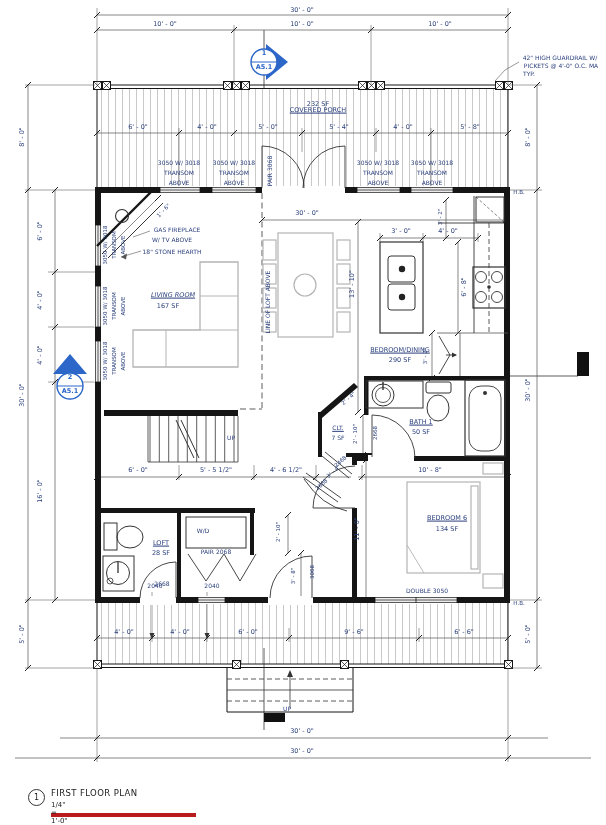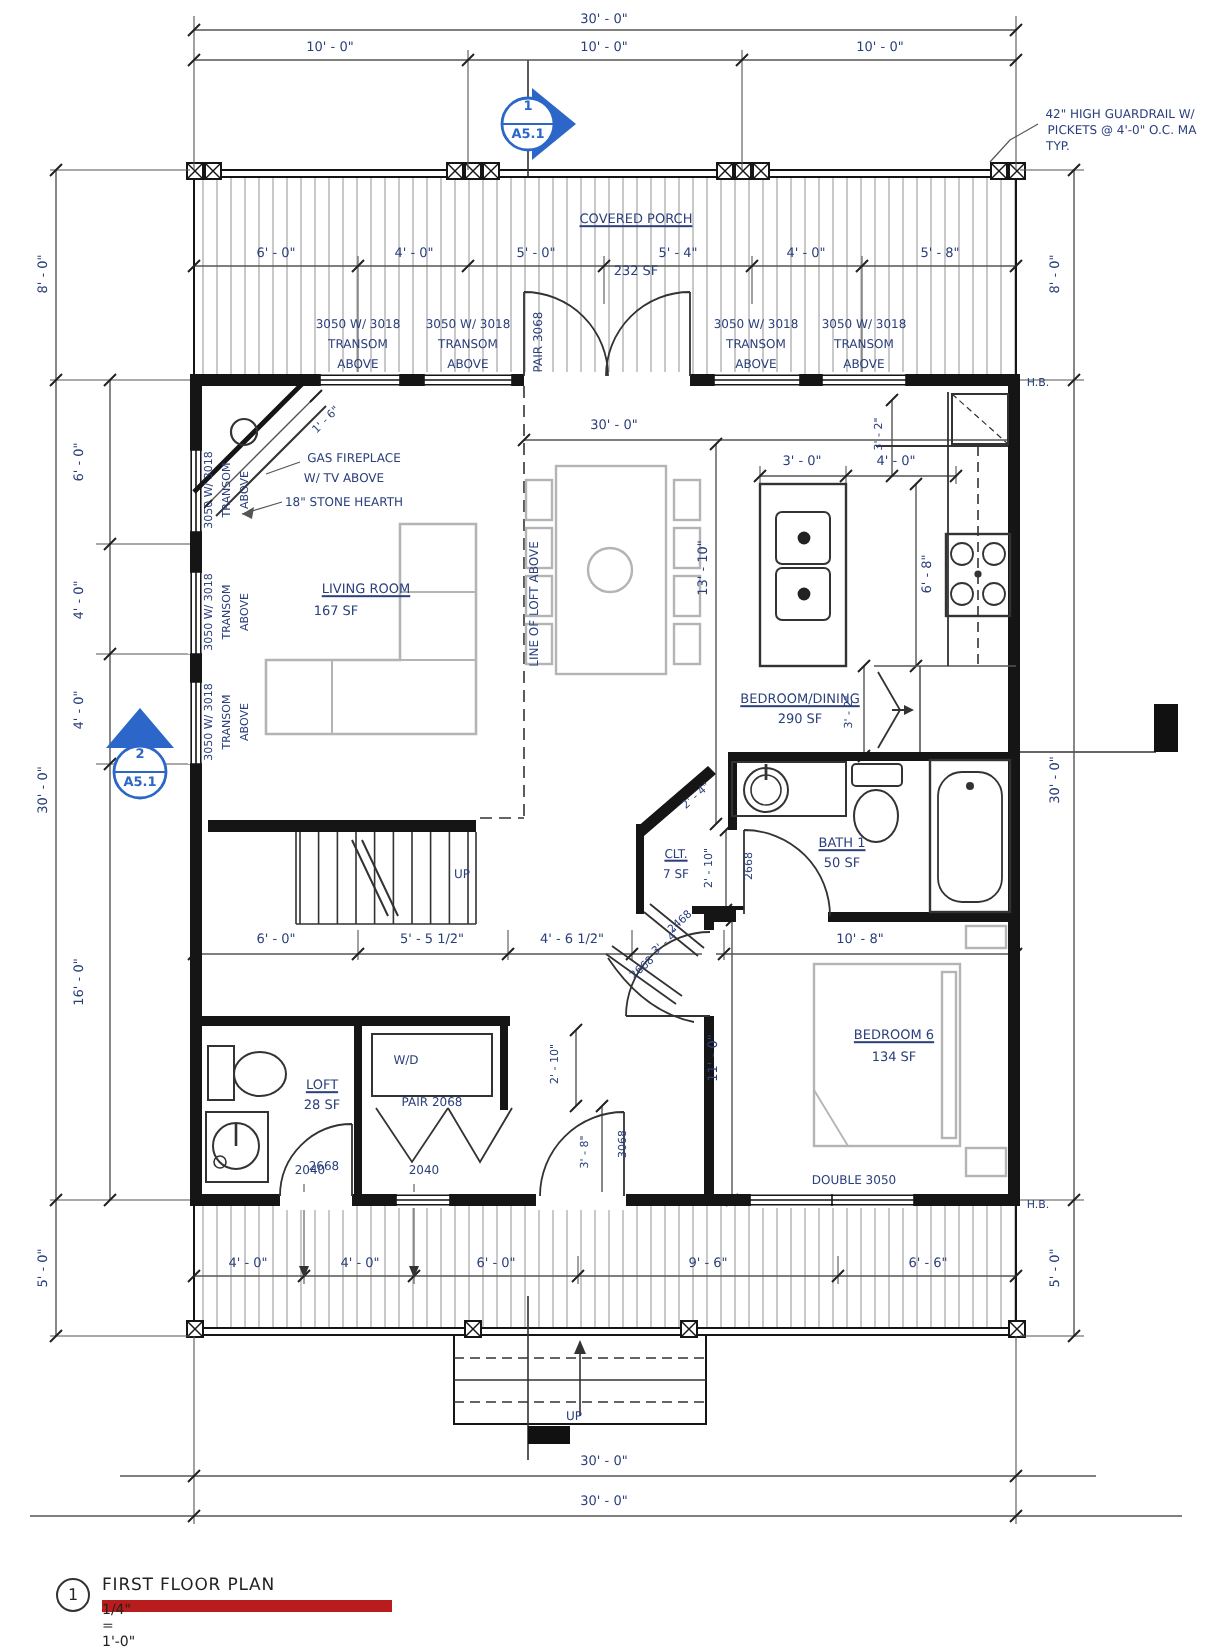--- a/index.html
+++ b/index.html
@@ -13,21 +13,21 @@
   .sec-marker svg{position:absolute;left:0;top:0;}
   .mk-fill{fill:#2b66c8;}
   .mk-circ{fill:#ffffff;stroke:#2b66c8;stroke-width:1.4;}
   .mk-line{stroke:#2b66c8;stroke-width:1;}
   .sm-num,.sm-sheet{position:absolute;color:#2b66c8;font-size:6.5px;font-weight:bold;
        width:30px;text-align:center;}
   #title-block{position:absolute;left:28px;top:786px;color:#222;}
   #tb-circle{position:absolute;left:0;top:3px;width:15px;height:15px;border:1px solid #333;
        border-radius:50%;font-size:8px;text-align:center;line-height:15px;color:#222;}
   #tb-title{position:absolute;left:23px;top:2px;width:145px;font-size:8.5px;color:#222;
-       border-bottom:6px solid #b91c1c;padding-bottom:2px;letter-spacing:.4px;}
+       border-bottom:4px solid #b91c1c;padding-bottom:15px;letter-spacing:.4px;}
   #tb-scale{position:absolute;left:23px;top:15px;font-size:7px;color:#222;}
 </style>
 </head>
 <body>
 
 <div id="sheet">
 
 <svg id="plan-svg" width="606" height="825" viewBox="0 0 606 825">
   <defs>
     <pattern id="hatchV" width="7" height="12" patternUnits="userSpaceOnUse">
@@ -295,21 +295,21 @@
 
 <div id="labels">
       <div class="lbl" style="left: 302px; top: 10px; font-size: 6.5px; color: rgb(42, 63, 124); transform: translate(-50%, -50%) rotate(0deg);">30' - 0"</div>
       <div class="lbl" style="left: 165px; top: 24px; font-size: 6.5px; color: rgb(42, 63, 124); transform: translate(-50%, -50%) rotate(0deg);">10' - 0"</div>
       <div class="lbl" style="left: 302px; top: 24px; font-size: 6.5px; color: rgb(42, 63, 124); transform: translate(-50%, -50%) rotate(0deg);">10' - 0"</div>
       <div class="lbl" style="left: 440px; top: 24px; font-size: 6.5px; color: rgb(42, 63, 124); transform: translate(-50%, -50%) rotate(0deg);">10' - 0"</div>
       <div class="lbl" style="left: 560px; top: 58px; font-size: 6px; color: rgb(42, 63, 124); transform: translate(-50%, -50%) rotate(0deg);">42" HIGH GUARDRAIL W/</div>
       <div class="lbl" style="left: 561px; top: 66px; font-size: 6px; color: rgb(42, 63, 124); transform: translate(-50%, -50%) rotate(0deg);">PICKETS @ 4'-0" O.C. MA</div>
       <div class="lbl" style="left: 529px; top: 74px; font-size: 6px; color: rgb(42, 63, 124); transform: translate(-50%, -50%) rotate(0deg);">TYP.</div>
       <div class="lbl" style="left: 318px; top: 110px; font-size: 6.5px; color: rgb(42, 63, 124); text-decoration: underline; transform: translate(-50%, -50%) rotate(0deg);">COVERED PORCH</div>
-      <div class="lbl" style="left: 318px; top: 136px; font-size: 6.5px; color: rgb(42, 63, 124); transform: translate(-50%, -50%) rotate(0deg);">232 SF</div>
+      <div class="lbl" style="left: 318px; top: 104px; font-size: 6.5px; color: rgb(42, 63, 124); transform: translate(-50%, -50%) rotate(0deg);">232 SF</div>
       <div class="lbl" style="left: 138px; top: 127px; font-size: 6.5px; color: rgb(42, 63, 124); transform: translate(-50%, -50%) rotate(0deg);">6' - 0"</div>
       <div class="lbl" style="left: 207px; top: 127px; font-size: 6.5px; color: rgb(42, 63, 124); transform: translate(-50%, -50%) rotate(0deg);">4' - 0"</div>
       <div class="lbl" style="left: 268px; top: 127px; font-size: 6.5px; color: rgb(42, 63, 124); transform: translate(-50%, -50%) rotate(0deg);">5' - 0"</div>
       <div class="lbl" style="left: 339px; top: 127px; font-size: 6.5px; color: rgb(42, 63, 124); transform: translate(-50%, -50%) rotate(0deg);">5' - 4"</div>
       <div class="lbl" style="left: 403px; top: 127px; font-size: 6.5px; color: rgb(42, 63, 124); transform: translate(-50%, -50%) rotate(0deg);">4' - 0"</div>
       <div class="lbl" style="left: 470px; top: 127px; font-size: 6.5px; color: rgb(42, 63, 124); transform: translate(-50%, -50%) rotate(0deg);">5' - 8"</div>
       <div class="lbl" style="left: 179px; top: 163px; font-size: 6px; color: rgb(42, 63, 124); transform: translate(-50%, -50%) rotate(0deg);">3050 W/ 3018</div>
       <div class="lbl" style="left: 179px; top: 173px; font-size: 6px; color: rgb(42, 63, 124); transform: translate(-50%, -50%) rotate(0deg);">TRANSOM</div>
       <div class="lbl" style="left: 179px; top: 183px; font-size: 6px; color: rgb(42, 63, 124); transform: translate(-50%, -50%) rotate(0deg);">ABOVE</div>
       <div class="lbl" style="left: 234px; top: 163px; font-size: 6px; color: rgb(42, 63, 124); transform: translate(-50%, -50%) rotate(0deg);">3050 W/ 3018</div>
@@ -340,21 +340,21 @@
       <div class="lbl" style="left: 124px; top: 361px; font-size: 5.5px; color: rgb(42, 63, 124); transform: translate(-50%, -50%) rotate(-90deg);">ABOVE</div>
       <div class="lbl" style="left: 528px; top: 137px; font-size: 6.5px; color: rgb(42, 63, 124); transform: translate(-50%, -50%) rotate(-90deg);">8' - 0"</div>
       <div class="lbl" style="left: 528px; top: 390px; font-size: 6.5px; color: rgb(42, 63, 124); transform: translate(-50%, -50%) rotate(-90deg);">30' - 0"</div>
       <div class="lbl" style="left: 528px; top: 634px; font-size: 6.5px; color: rgb(42, 63, 124); transform: translate(-50%, -50%) rotate(-90deg);">5' - 0"</div>
       <div class="lbl" style="left: 519px; top: 193px; font-size: 5.5px; color: rgb(42, 63, 124); transform: translate(-50%, -50%) rotate(0deg);">H.B.</div>
       <div class="lbl" style="left: 519px; top: 604px; font-size: 5.5px; color: rgb(42, 63, 124); transform: translate(-50%, -50%) rotate(0deg);">H.B.</div>
       <div class="lbl" style="left: 177px; top: 230px; font-size: 6px; color: rgb(42, 63, 124); transform: translate(-50%, -50%) rotate(0deg);">GAS FIREPLACE</div>
       <div class="lbl" style="left: 172px; top: 240px; font-size: 6px; color: rgb(42, 63, 124); transform: translate(-50%, -50%) rotate(0deg);">W/ TV ABOVE</div>
       <div class="lbl" style="left: 172px; top: 252px; font-size: 6px; color: rgb(42, 63, 124); transform: translate(-50%, -50%) rotate(0deg);">18" STONE HEARTH</div>
       <div class="lbl" style="left: 164px; top: 211px; font-size: 5.5px; color: rgb(42, 63, 124); transform: translate(-50%, -50%) rotate(-45deg);">1' - 6"</div>
-      <div class="lbl" style="left: 183px; top: 295px; font-size: 6.5px; color: rgb(42, 63, 124); text-decoration: underline; transform: translate(-50%, -50%) rotate(0deg);">LIVING ROOM</div>
+      <div class="lbl" style="left: 173px; top: 295px; font-size: 6.5px; color: rgb(42, 63, 124); text-decoration: underline; transform: translate(-50%, -50%) rotate(0deg); font-style: italic;">LIVING ROOM</div>
       <div class="lbl" style="left: 168px; top: 306px; font-size: 6.5px; color: rgb(42, 63, 124); transform: translate(-50%, -50%) rotate(0deg);">167 SF</div>
       <div class="lbl" style="left: 268px; top: 302px; font-size: 6px; color: rgb(42, 63, 124); transform: translate(-50%, -50%) rotate(-90deg);">LINE OF LOFT ABOVE</div>
       <div class="lbl" style="left: 307px; top: 213px; font-size: 6.5px; color: rgb(42, 63, 124); transform: translate(-50%, -50%) rotate(0deg);">30' - 0"</div>
       <div class="lbl" style="left: 352px; top: 284px; font-size: 6.5px; color: rgb(42, 63, 124); transform: translate(-50%, -50%) rotate(-90deg);">13' - 10"</div>
       <div class="lbl" style="left: 401px; top: 231px; font-size: 6.5px; color: rgb(42, 63, 124); transform: translate(-50%, -50%) rotate(0deg);">3' - 0"</div>
       <div class="lbl" style="left: 441px; top: 217px; font-size: 5.5px; color: rgb(42, 63, 124); transform: translate(-50%, -50%) rotate(-90deg);">3' - 2"</div>
       <div class="lbl" style="left: 448px; top: 231px; font-size: 6.5px; color: rgb(42, 63, 124); transform: translate(-50%, -50%) rotate(0deg);">4' - 0"</div>
       <div class="lbl" style="left: 464px; top: 287px; font-size: 6.5px; color: rgb(42, 63, 124); transform: translate(-50%, -50%) rotate(-90deg);">6' - 8"</div>
       <div class="lbl" style="left: 400px; top: 350px; font-size: 6.5px; color: rgb(42, 63, 124); text-decoration: underline; transform: translate(-50%, -50%) rotate(0deg);">BEDROOM/DINING</div>
       <div class="lbl" style="left: 400px; top: 360px; font-size: 6.5px; color: rgb(42, 63, 124); transform: translate(-50%, -50%) rotate(0deg);">290 SF</div>

